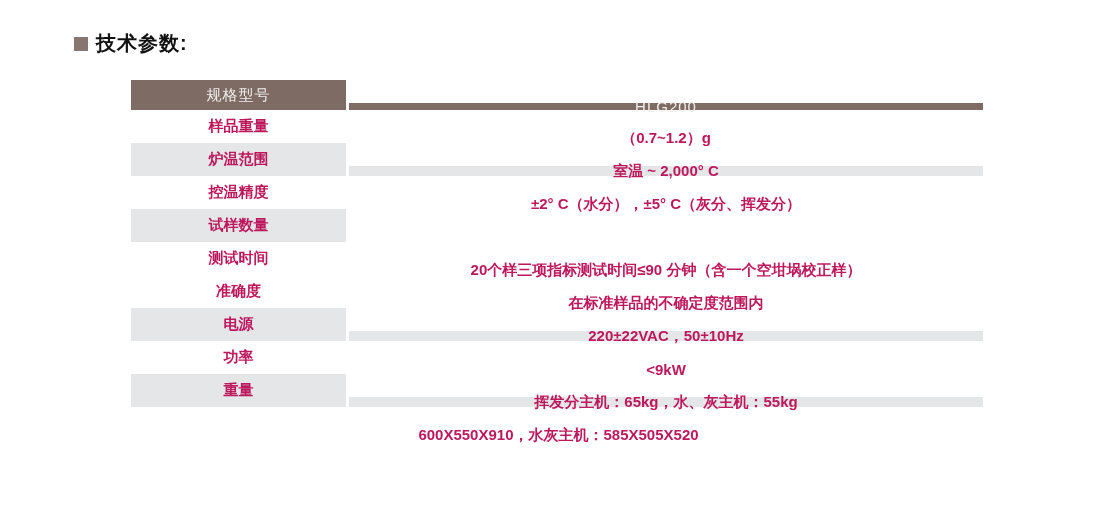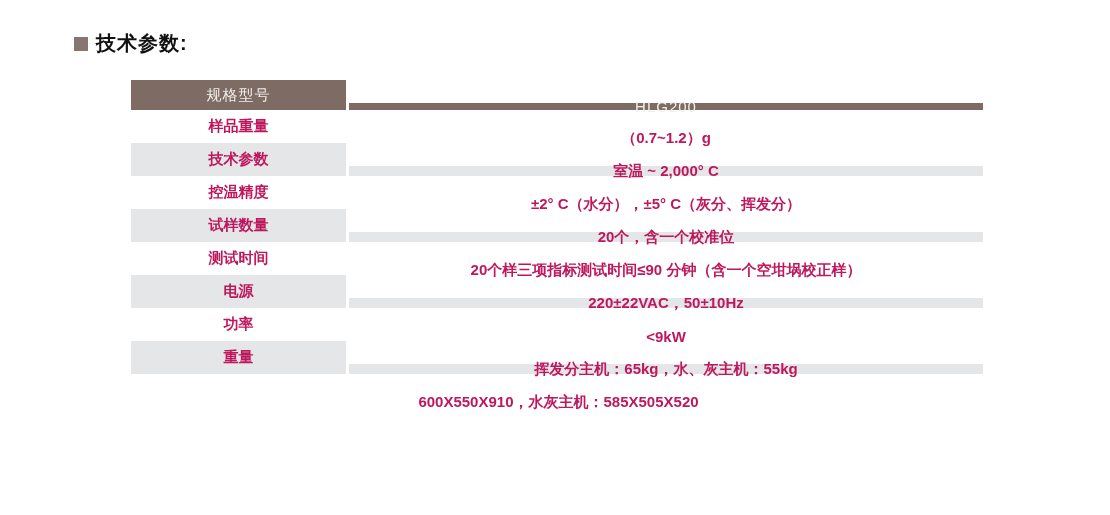--- a/index.html
+++ b/index.html
@@ -98,44 +98,48 @@
       <div class="cell c2">HLG200</div>
     </div>
 
     <div class="trow">
       <div class="cell c1">样品重量</div>
       <div class="vdiv"></div>
       <div class="cell c2">（0.7~1.2）g</div>
     </div>
 
     <div class="trow stripe">
-      <div class="cell c1">技术参数</div>
+      <div class="cell c1">炉温范围</div>
       <div class="vdiv"></div>
       <div class="cell c2">室温 ~ 2,000° C</div>
     </div>
 
     <div class="trow">
       <div class="cell c1">控温精度</div>
       <div class="vdiv"></div>
       <div class="cell c2">±2° C（水分），±5° C（灰分、挥发分）</div>
     </div>
 
     <div class="trow stripe">
       <div class="cell c1">试样数量</div>
       <div class="vdiv"></div>
-      <div class="cell c2">20个，含一个校准位</div>
     </div>
 
     <div class="trow">
       <div class="cell c1">测试时间</div>
       <div class="vdiv"></div>
       <div class="cell c2">20个样三项指标测试时间≤90 分钟（含一个空坩埚校正样）</div>
     </div>
 
 
+    <div class="trow">
+      <div class="cell c1">准确度</div>
+      <div class="vdiv"></div>
+      <div class="cell c2">在标准样品的不确定度范围内</div>
+    </div>
 
     <div class="trow stripe">
       <div class="cell c1">电源</div>
       <div class="vdiv"></div>
       <div class="cell c2">220±22VAC，50±10Hz</div>
     </div>
 
     <div class="trow">
       <div class="cell c1">功率</div>
       <div class="vdiv"></div>

